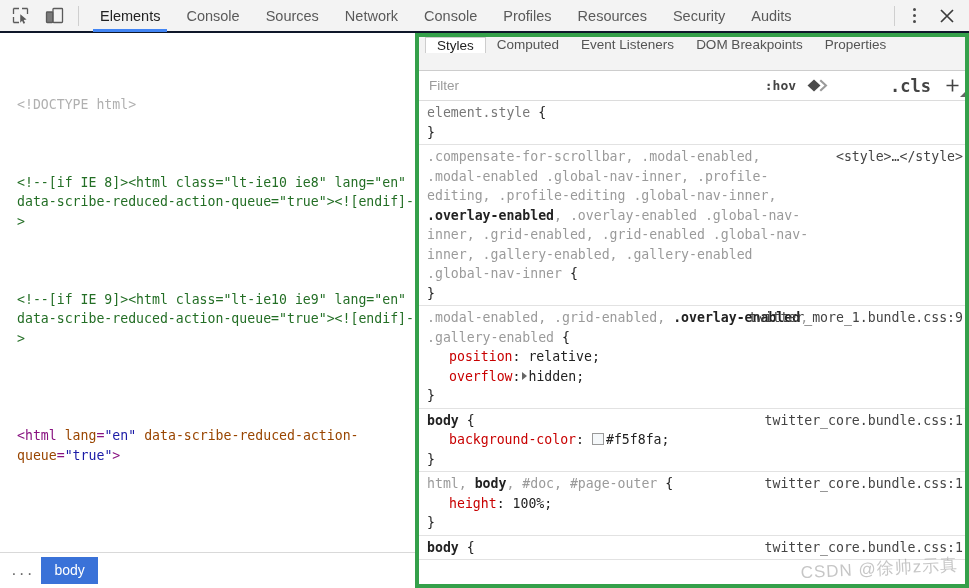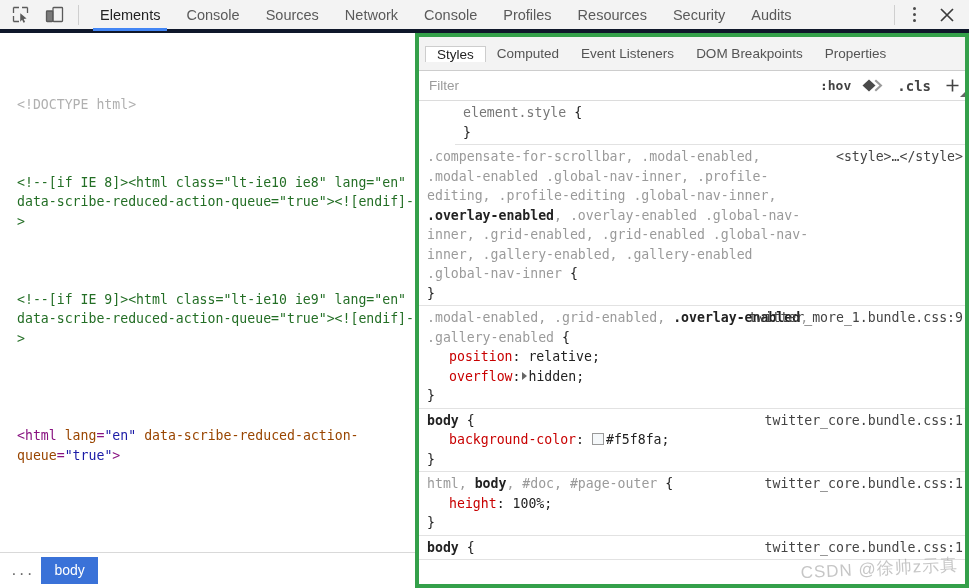--- a/index.html
+++ b/index.html
@@ -13,21 +13,21 @@
     position: relative;
     width: 969px; height: 588px;
     background: #fff;
   }
 
   
   .toolbar {
     position: absolute; left: 0; top: 0;
     width: 969px; height: 33px;
     background: #f3f3f3;
-    border-bottom: 4px solid #0f172a;
+    border-bottom: 2px solid #0f172a;
     display: flex; align-items: center;
     box-sizing: border-box;
   }
   .tb-icon {
     width: 28px; height: 28px;
     margin-left: 6px;
     display: flex; align-items: center; justify-content: center;
     cursor: pointer;
   }
   .tb-sep {
@@ -130,21 +130,21 @@
   }
   .sp-inner {
     position: absolute; inset: 0;
     background: #fff;
     display: flex; flex-direction: column;
   }
   .sp-tabs {
     height: 34px;
     background: #f3f3f3;
     border-bottom: 1px solid #cdcdcd;
-    display: flex; align-items: center;
+    display: flex; align-items: flex-start;
     padding-left: 6px;
     box-sizing: border-box;
     flex: 0 0 auto;
   }
   .sp-tab {
     display: flex; align-items: center;
     padding: 0 11px;
     font-size: 13.5px;
     color: #545454;
     cursor: pointer;
@@ -180,22 +180,22 @@
     font-family: "DejaVu Sans Mono", monospace;
     font-size: 13px; font-weight: bold; color: #444;
     padding: 0 8px; cursor: pointer;
   }
   .diamond-btn {
     width: 30px; height: 20px; display:flex; align-items:center; justify-content:center;
     cursor: pointer;
   }
   .cls-btn {
     font-family: "DejaVu Sans Mono", monospace;
-    font-size: 14px; font-weight: bold; color: #444;
-    padding: 0 8px; cursor: pointer;
+    font-size: 17px; font-weight: bold; color: #444;
+    padding: 0 8px; cursor: pointer; margin-left: 48px;
   }
   .plus-btn {
     position: relative;
     width: 26px; height: 24px;
     display:flex; align-items:center; justify-content:center;
     cursor: pointer;
   }
   .plus-btn::after {
     content:"";
     position:absolute; right:0; bottom:1px;
@@ -243,21 +243,21 @@
   }
   .tri-inline {
     display:inline-block;
     width:0;height:0;
     border-left:5px solid #666;
     border-top:4px solid transparent;
     border-bottom:4px solid transparent;
     vertical-align:1px;
     margin: 0 1px 0 2px;
   }
-  .rule-elstyle { border-bottom: 1px solid #e2e2e2; padding: 2px 0 2px 8px; margin-left: 36px; }
+  .rule-elstyle { border-bottom: 1px solid #e2e2e2; padding: 2px 0 2px 8px; }
   .rule-elstyle .sel-line { color: #777; }
 
   
   .watermark {
     position: absolute;
     right: 6px; bottom: 8px;
     font-size: 17px;
     color: rgba(120,120,120,0.42);
     font-family: "Liberation Sans", sans-serif;
     letter-spacing: 1px;

